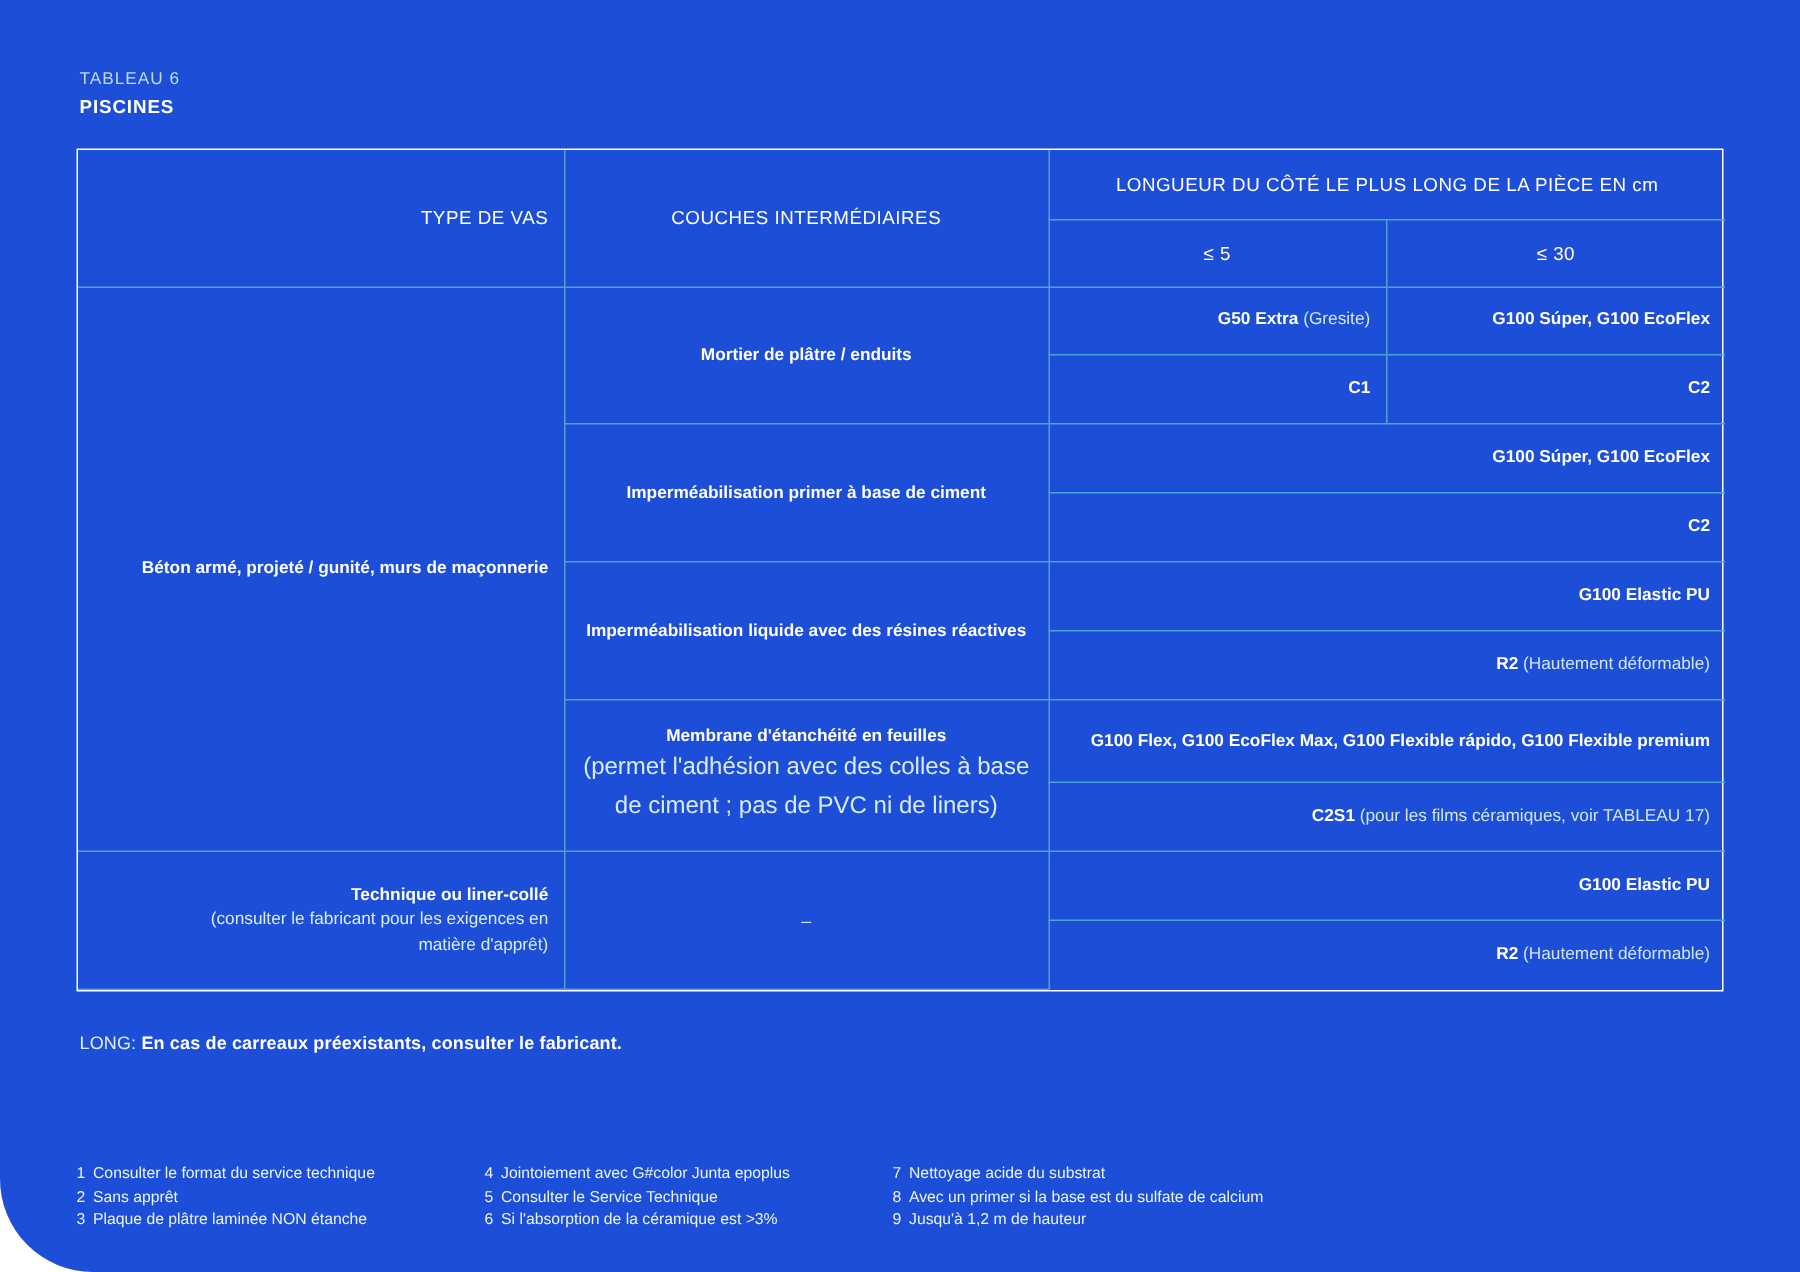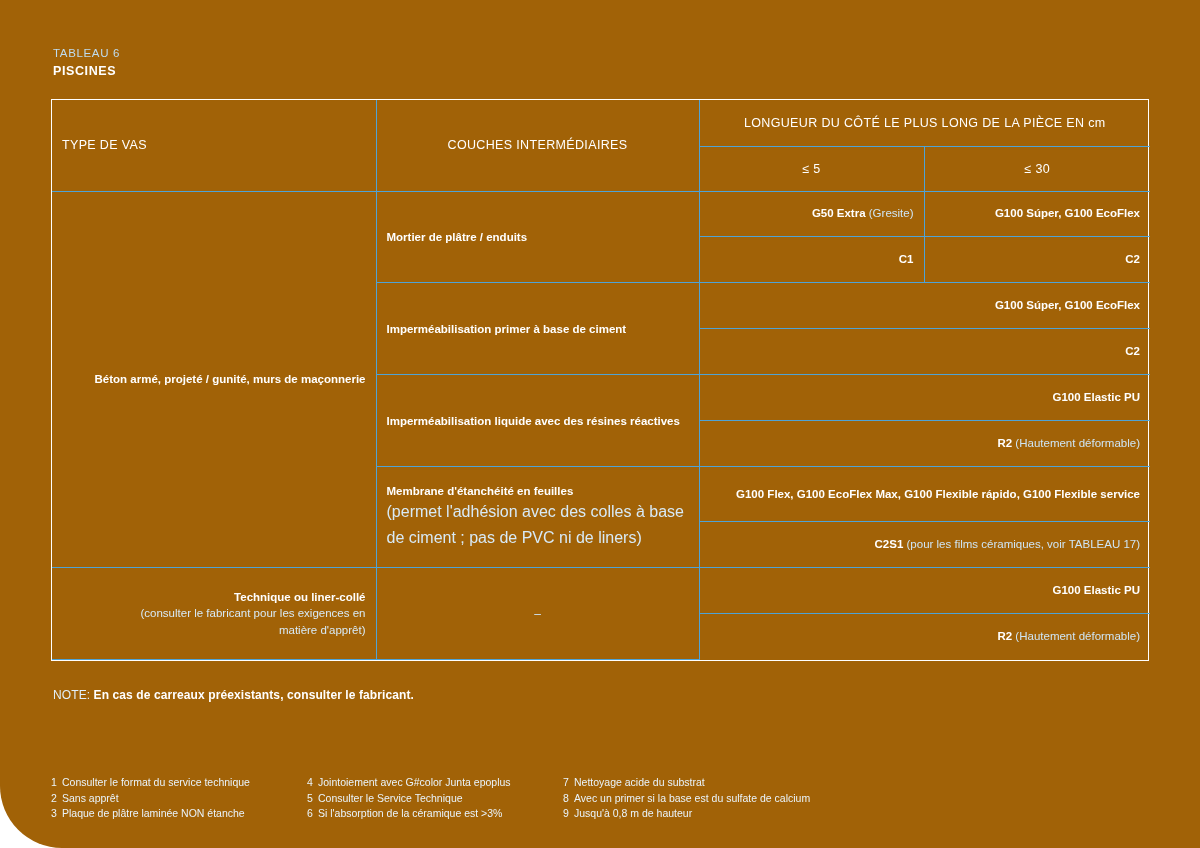--- a/index.html
+++ b/index.html
@@ -4,21 +4,21 @@
 <style>
   html, body {
     margin: 0;
     padding: 0;
     background: #ffffff;
   }
   #page {
     position: relative;
     width: 1200px;
     height: 848px;
-    background: #a16207;
+    background: #1d4ed8;
     border-bottom-left-radius: 62px;
     overflow: hidden;
     font-family: "Liberation Sans", sans-serif;
     color: #ffffff;
     -webkit-font-smoothing: antialiased;
   }
 
   
   .heading {
     position: absolute;
@@ -75,40 +75,40 @@
   .col-s30     { width: 226px; }
 
   
   .hd {
     font-size: 12.5px;
     font-weight: 400;
     letter-spacing: 0.35px;
     color: #ffffff;
     text-align: center;
   }
-  .hd-left { text-align: left; padding-left: 14px; }
+  .hd-left { text-align: right; padding-left: 14px; }
   .hd-sub {
     font-size: 12.5px;
     text-align: center;
     font-weight: 400;
     letter-spacing: 0.3px;
   }
 
   
   .rowlabel {
     font-size: 11.5px;
     font-weight: bold;
     text-align: right;
     padding-left: 14px;
     line-height: 16px;
   }
   .layer {
     font-size: 11.5px;
     font-weight: bold;
-    text-align: left;
+    text-align: center;
     line-height: 16px;
   }
   .layer .sub {
     font-weight: 400;
     font-size: 16px;
     color: #d8eaf6;
     display: block;
     line-height: 26px;
   }
   .val {
@@ -146,21 +146,21 @@
   .note-line .lbl { font-weight: 400; color: #e2f0f9; }
   .note-line .txt { font-weight: bold; color: #ffffff; }
 
   
   .footnotes {
     position: absolute;
     left: 51px;
     top: 775px;
     width: 1000px;
     display: flex;
-    gap: 0px;
+    gap: 16px;
     font-size: 10.5px;
     line-height: 15.5px;
     color: #eaf4fb;
   }
   .fcol { width: 256px; }
   .fcol:nth-child(3) { width: auto; }
   .fn { white-space: nowrap; }
   .fn .num { display: inline-block; width: 11px; color: #eaf4fb; }
 </style>
 </head>
@@ -222,21 +222,21 @@
           <td class="val" colspan="2" style="height:46px;">
             <span>R2</span><span class="light"> (Hautement déformable)</span>
           </td>
         </tr>
 
         <tr>
           <td class="layer" rowspan="2" style="height:46px;">
             <span>Membrane d'étanchéité en feuilles</span>
             <span class="sub">(permet l'adhésion avec des colles à base de ciment ; pas de PVC ni de liners)</span>
           </td>
-          <td class="val" colspan="2">G100 Flex, G100 EcoFlex Max, G100 Flexible rápido, G100 Flexible service</td>
+          <td class="val" colspan="2">G100 Flex, G100 EcoFlex Max, G100 Flexible rápido, G100 Flexible premium</td>
         </tr>
         <tr>
           <td class="val" colspan="2" style="height:46px;">
             <span>C2S1</span><span class="light"> (pour les films céramiques, voir TABLEAU 17)</span>
           </td>
         </tr>
 
         <tr>
           <td class="rowlabel" rowspan="2" style="height:46px;">
             <span>Technique ou liner-collé</span>
@@ -248,34 +248,34 @@
         <tr>
           <td class="val" colspan="2" style="height:46px;">
             <span>R2</span><span class="light"> (Hautement déformable)</span>
           </td>
         </tr>
       </tbody>
     </table>
   </div>
 
   <div class="note-line">
-    <span class="lbl">NOTE: </span><span class="txt">En cas de carreaux préexistants, consulter le fabricant.</span>
+    <span class="lbl">LONG: </span><span class="txt">En cas de carreaux préexistants, consulter le fabricant.</span>
   </div>
 
   <div class="footnotes">
     <div class="fcol">
       <div class="fn"><span class="num">1</span><span>Consulter le format du service technique</span></div>
       <div class="fn"><span class="num">2</span><span>Sans apprêt</span></div>
       <div class="fn"><span class="num">3</span><span>Plaque de plâtre laminée NON étanche</span></div>
     </div>
     <div class="fcol">
       <div class="fn"><span class="num">4</span><span>Jointoiement avec G#color Junta epoplus</span></div>
       <div class="fn"><span class="num">5</span><span>Consulter le Service Technique</span></div>
       <div class="fn"><span class="num">6</span><span>Si l'absorption de la céramique est &gt;3%</span></div>
     </div>
     <div class="fcol">
       <div class="fn"><span class="num">7</span><span>Nettoyage acide du substrat</span></div>
       <div class="fn"><span class="num">8</span><span>Avec un primer si la base est du sulfate de calcium</span></div>
-      <div class="fn"><span class="num">9</span><span>Jusqu'à 0,8 m de hauteur</span></div>
+      <div class="fn"><span class="num">9</span><span>Jusqu'à 1,2 m de hauteur</span></div>
     </div>
   </div>
 
 </div>
 
 </body></html>

